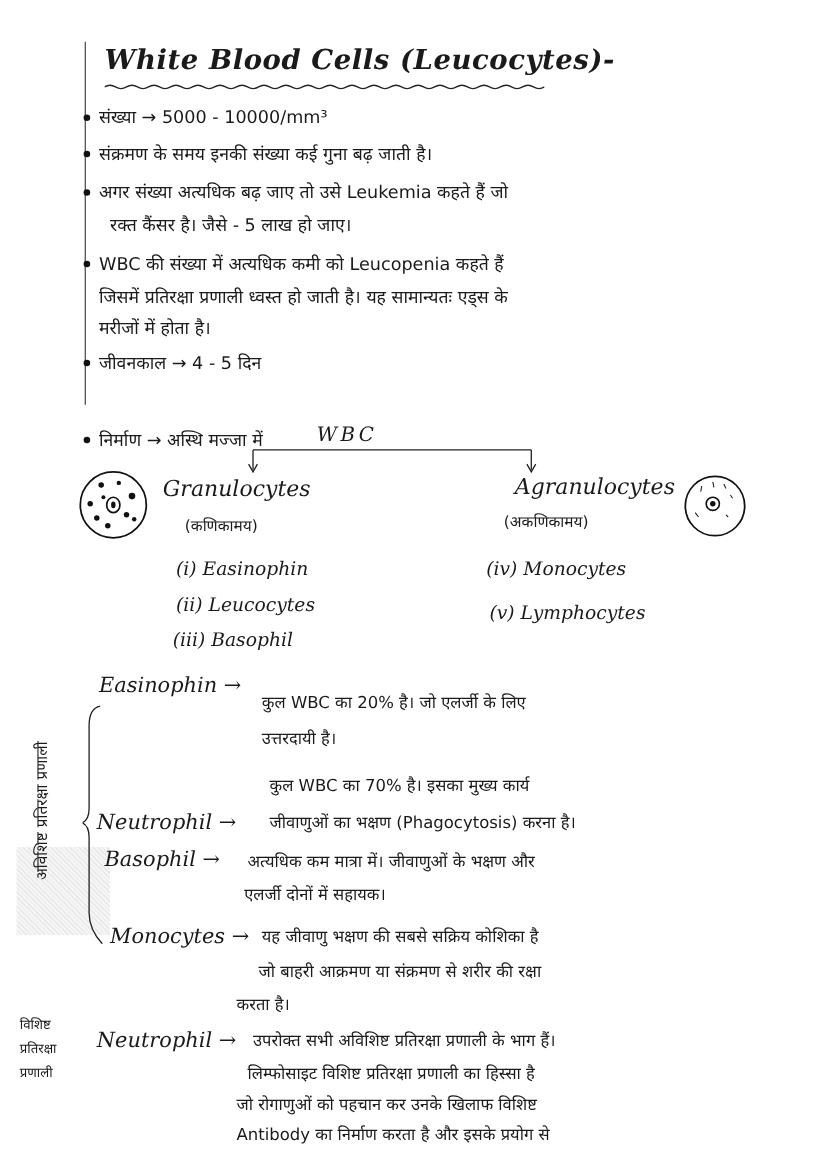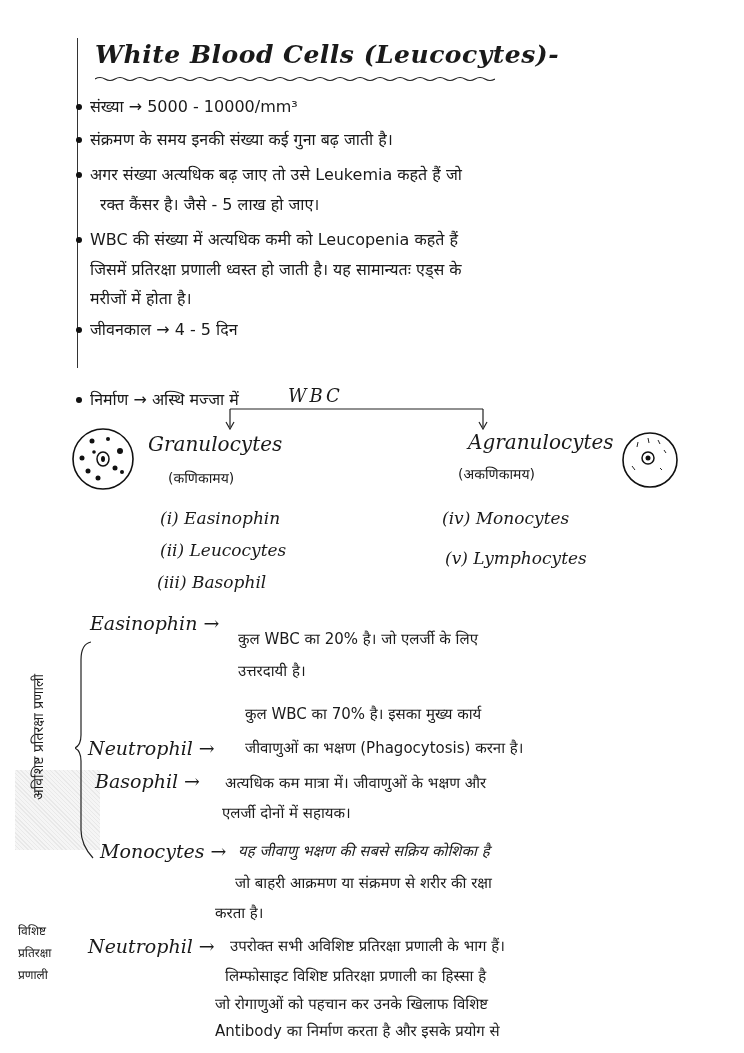--- a/index.html
+++ b/index.html
@@ -124,21 +124,21 @@
 
   <div class="term" style="left:88px; top:737px;">Neutrophil →</div>
   <div class="desc" style="left:245px; top:703px;">कुल WBC का 70% है। इसका मुख्य कार्य</div>
   <div class="desc" style="left:245px; top:737px;">जीवाणुओं का भक्षण (Phagocytosis) करना है।</div>
 
   <div class="term" style="left:95px; top:770px;">Basophil →</div>
   <div class="desc" style="left:225px; top:772px;">अत्यधिक कम मात्रा में। जीवाणुओं के भक्षण और</div>
   <div class="desc" style="left:222px; top:802px;">एलर्जी दोनों में सहायक।</div>
 
   <div class="term" style="left:100px; top:840px;">Monocytes →</div>
-  <div class="desc" style="left:238px; top:840px;font-style:italic;">यह जीवाणु भक्षण की सबसे सक्रिय कोशिका है</div>
+  <div class="desc" style="left:238px; top:840px;">यह जीवाणु भक्षण की सबसे सक्रिय कोशिका है</div>
   <div class="desc" style="left:235px; top:872px;">जो बाहरी आक्रमण या संक्रमण से शरीर की रक्षा</div>
   <div class="desc" style="left:215px; top:902px;">करता है।</div>
 
   <div class="term" style="left:88px; top:935px;">Neutrophil →</div>
   <div class="desc" style="left:230px; top:935px;">उपरोक्त सभी अविशिष्ट प्रतिरक्षा प्रणाली के भाग हैं।</div>
   <div class="desc" style="left:225px; top:965px;">लिम्फोसाइट विशिष्ट प्रतिरक्षा प्रणाली का हिस्सा है</div>
   <div class="desc" style="left:215px; top:993px;">जो रोगाणुओं को पहचान कर उनके खिलाफ विशिष्ट</div>
   <div class="desc" style="left:215px; top:1020px;">Antibody का निर्माण करता है और इसके प्रयोग से</div>
 </div>
 

